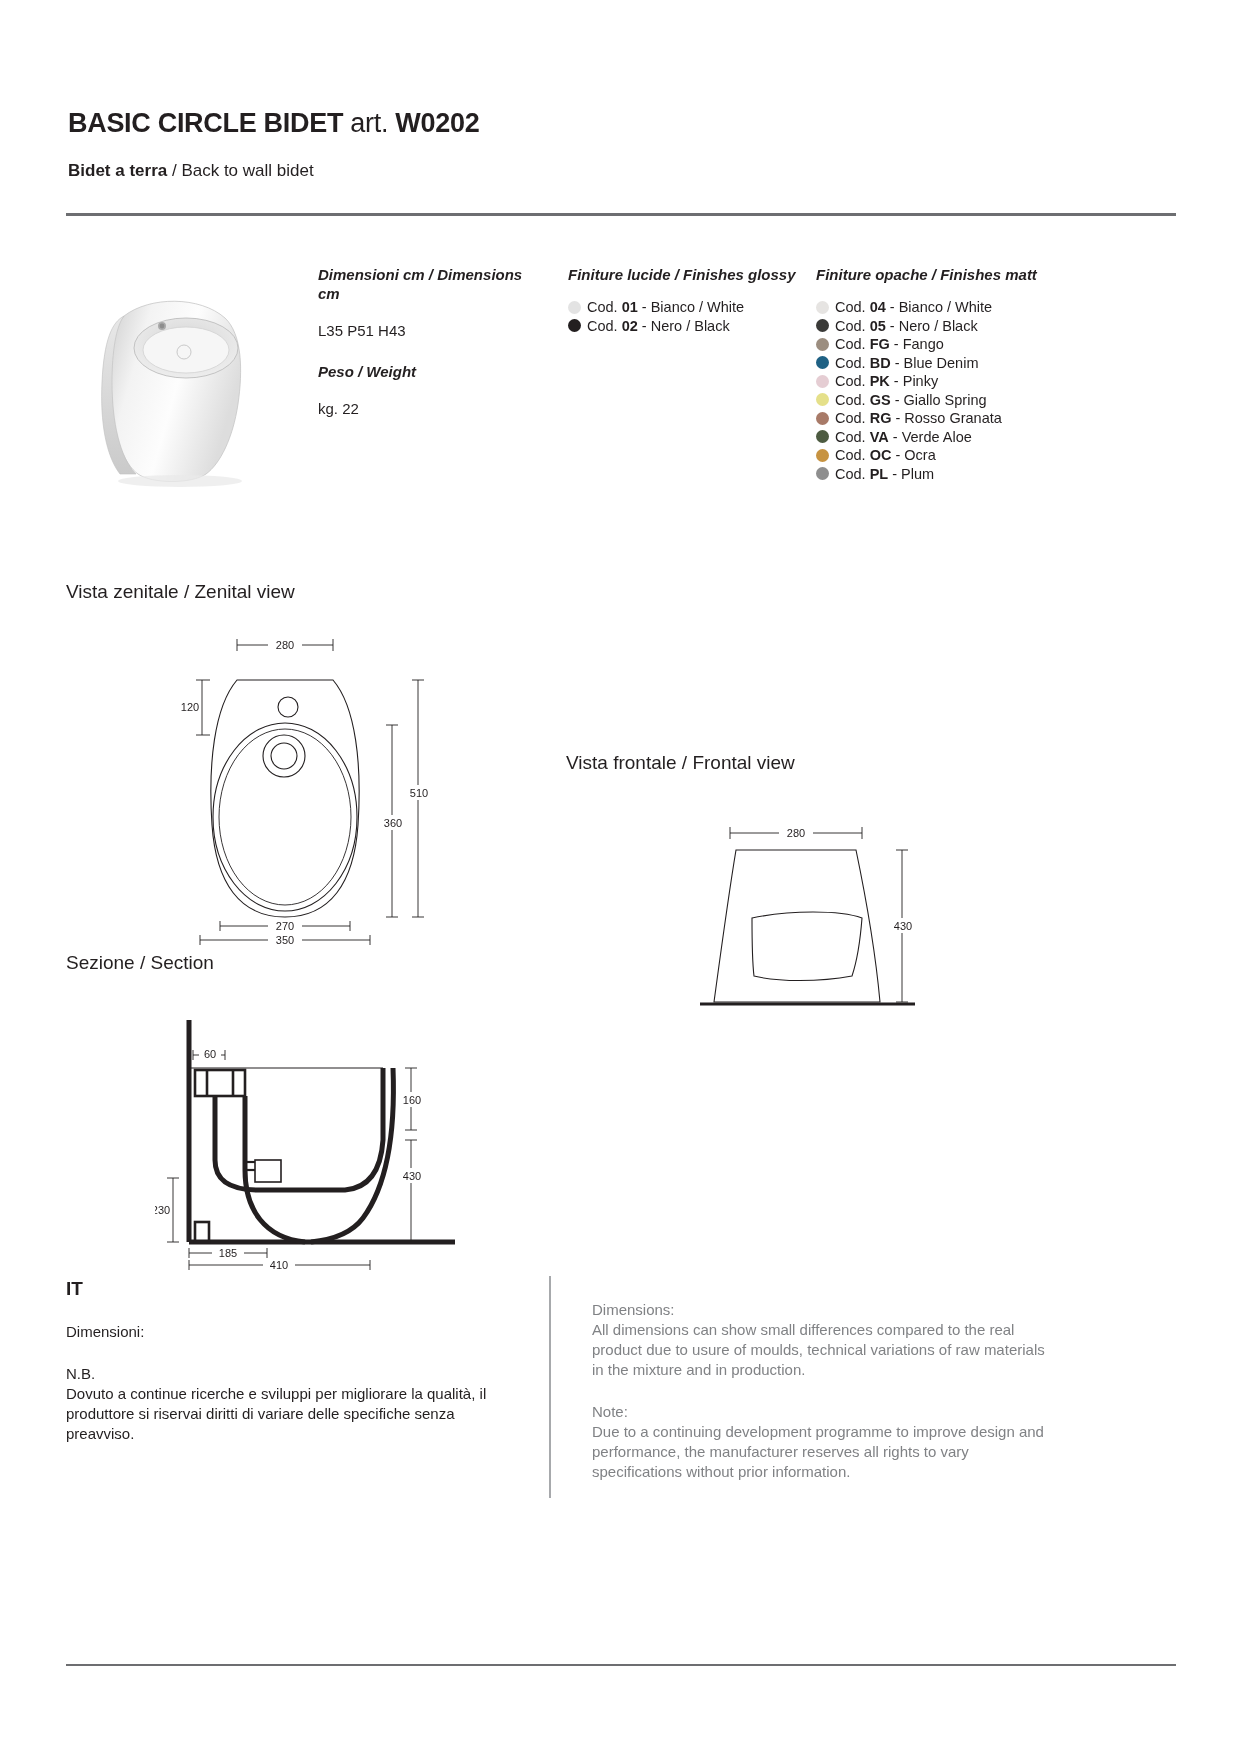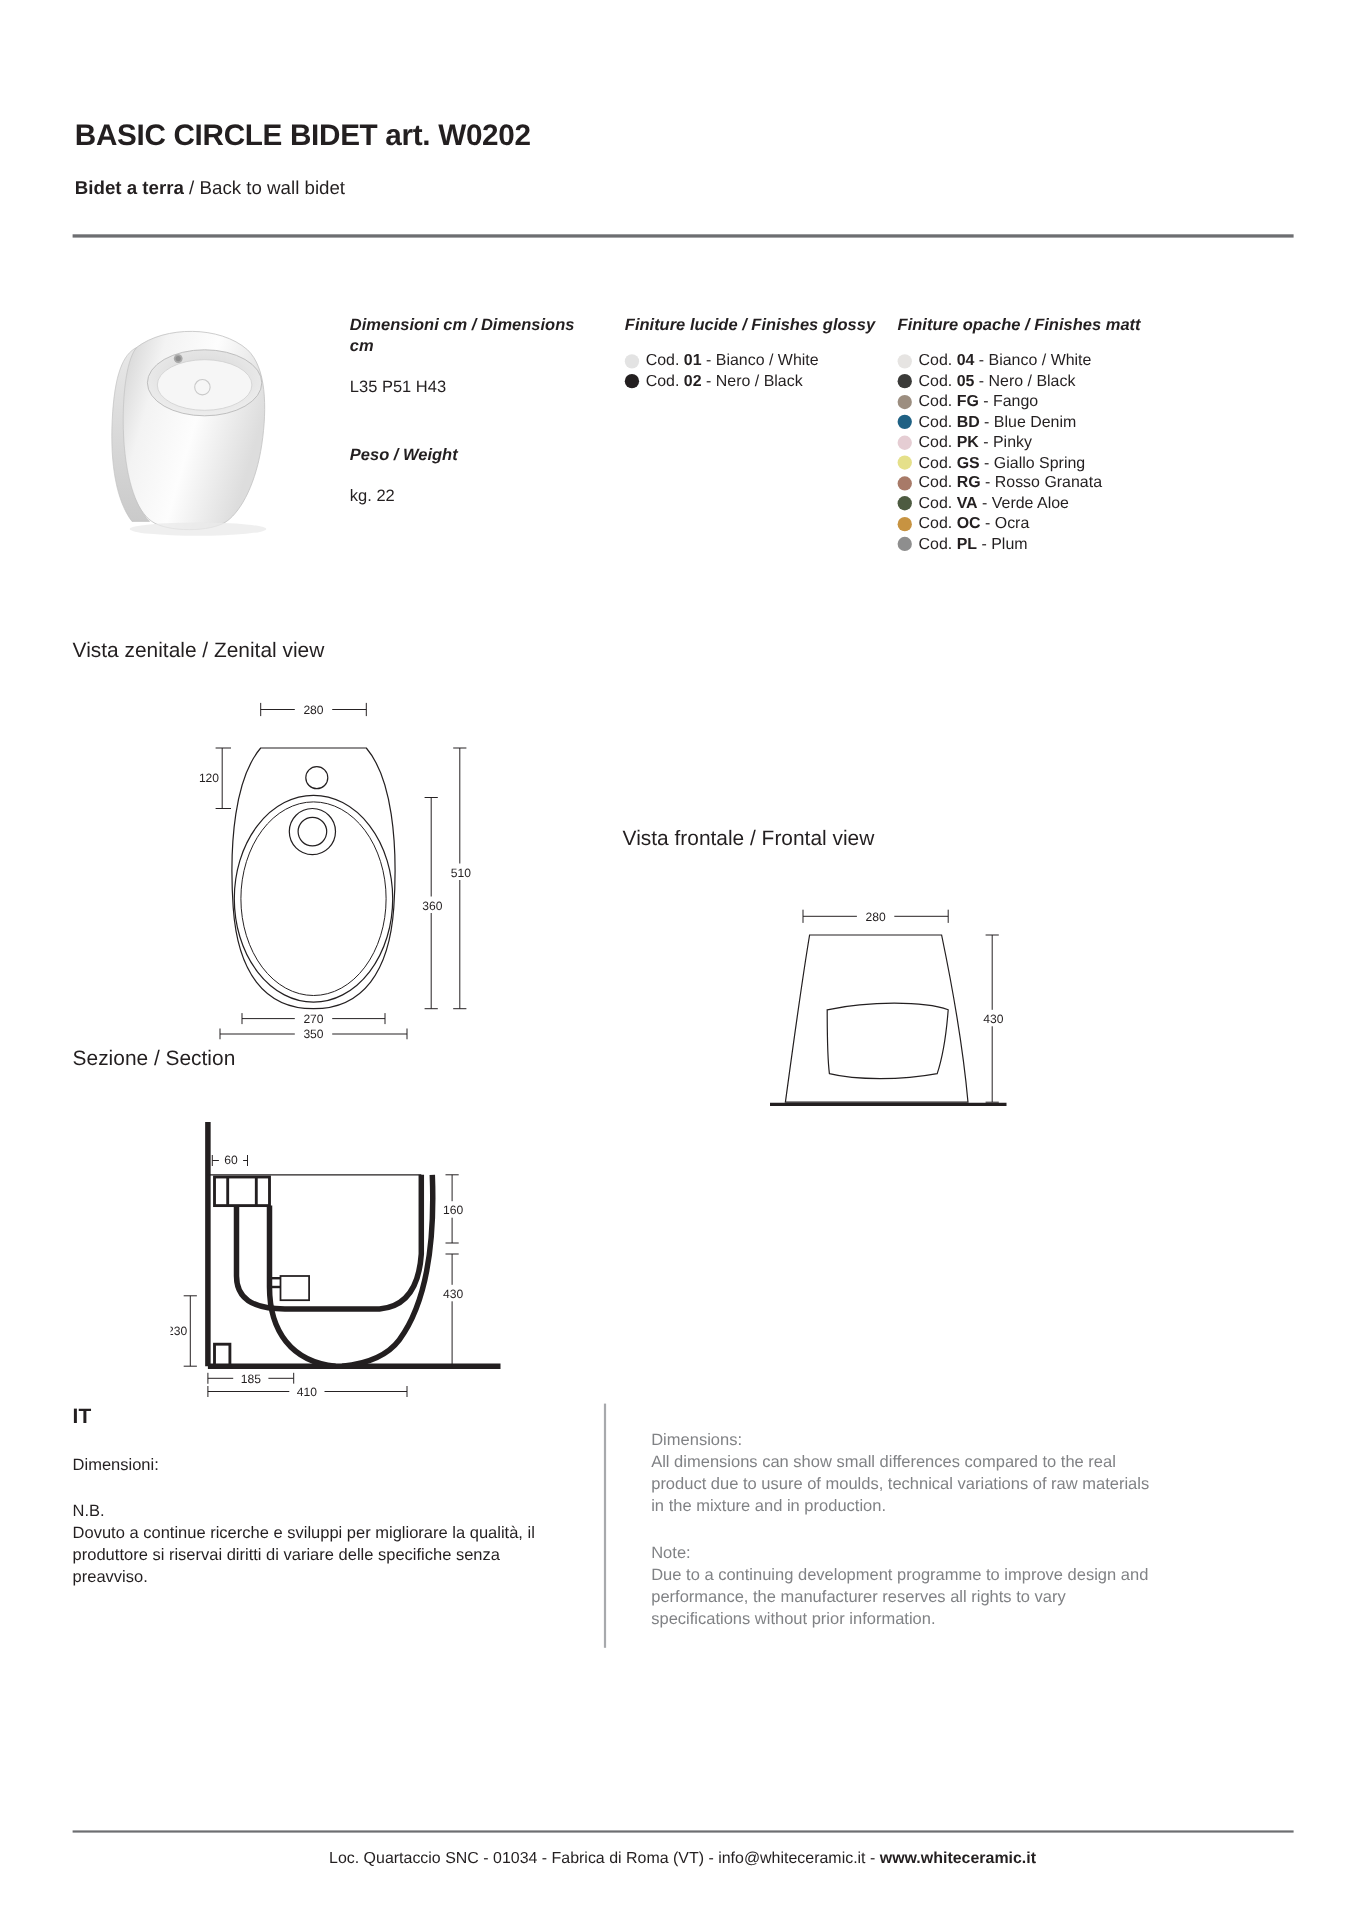--- a/index.html
+++ b/index.html
@@ -12,21 +12,21 @@
     overflow:hidden;
   }
   .page { position:relative; width:1241px; height:1754px; }
 
   
   .header { position:absolute; left:0; top:0; width:1241px; height:215px; }
   .title {
     position:absolute; left:68px; top:108px;
     font-size:27px; font-weight:700; letter-spacing:-0.3px; white-space:nowrap;
   }
-  .title .light { font-weight:700; }
+  .title .light { font-weight:400; }
   .subtitle {
     position:absolute; left:68px; top:161px;
     font-size:17px; white-space:nowrap;
   }
   .subtitle b { font-weight:700; }
 
   .logo { position:absolute; left:786px; top:58px; width:392px; height:140px; }
   .logo-white {
     position:absolute; left:0; top:0; width:392px;
     text-align:right;
@@ -52,21 +52,21 @@
 
   
   .photo { position:absolute; left:80px; top:282px; width:210px; height:215px; }
 
   .spec-dims { position:absolute; left:318px; top:265px; width:215px; }
   .spec-glossy { position:absolute; left:568px; top:265px; width:230px; }
   .spec-matt { position:absolute; left:816px; top:265px; width:250px; }
 
   .spec-head {
     font-size:15px; font-style:italic; font-weight:700;
-    line-height:19px; color:#231f20;margin-top:21px;
+    line-height:19px; color:#231f20;
   }
   .spec-val { font-size:15px; line-height:20px; margin-top:18px; }
   .spec-gap { height:21px; }
 
   .swatch-list { margin-top:14px; }
   .swatch-row {
     display:flex; align-items:center; gap:6px;
     font-size:14.5px; line-height:18.5px; height:18.5px; white-space:nowrap;
   }
   .swatch {
@@ -408,17 +408,14 @@
   </div>
 
   <div class="col-en">
     <div class="note-h">Dimensions:</div>
     <div class="note-p">All dimensions can show small differences compared to the real product due to usure of moulds, technical variations of raw materials in the mixture and in production.</div>
     <div class="note-h">Note:</div>
     <div class="note-p">Due to a continuing development programme to improve design and performance, the manufacturer reserves all rights to vary specifications without prior information.</div>
   </div>
 
   <div class="hr-bot"></div>
-  <div class="footer">
-    <span>Loc. Quartaccio SNC - 01034 - Fabrica di Roma (VT) - info@whiteceramic.it - </span><b>www.whiteceramic.it</b>
-  </div>
 
 </div>
 
 </body></html>

